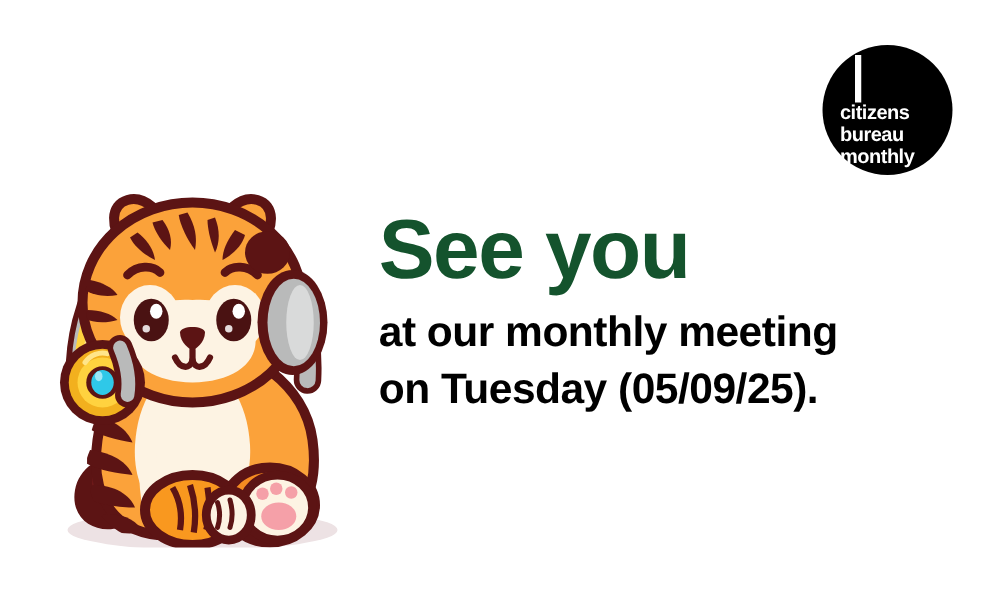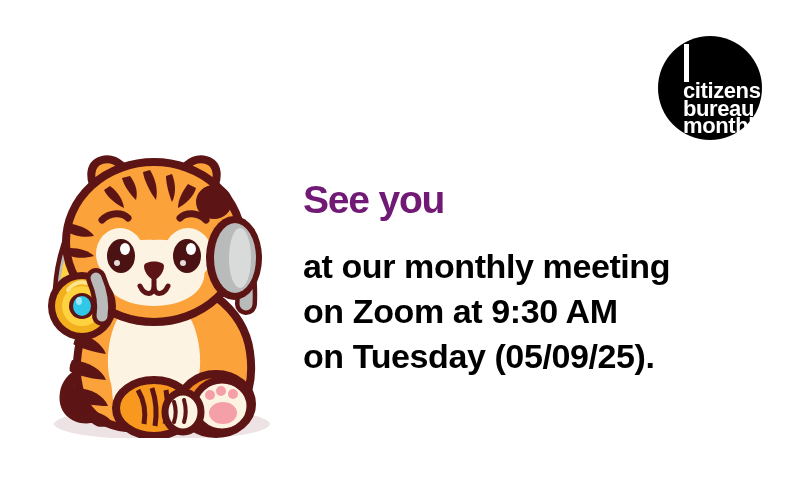--- a/index.html
+++ b/index.html
@@ -39,45 +39,45 @@
   .logo-bar {
     position: absolute;
     left: 26px;
     top: 8px;
     width: 5px;
     height: 38px;
     background: #ffffff;
   }
   .logo-lines {
     position: absolute;
-    left: 25px;
+    left: 14px;
     top: 46px;
     width: 78px;
     color: #ffffff;
     font-family: "Liberation Sans", "DejaVu Sans", sans-serif;
     font-weight: bold;
-    font-size: 22px;
+    font-size: 16px;
     line-height: 17.5px;
     letter-spacing: -0.4px;
   }
   .logo-lines div { white-space: nowrap; }
 
   
   .text-block {
     position: absolute;
     left: 303px;
     top: 172px;
     width: 470px;
   }
   .headline {
     font-family: "Liberation Sans", "DejaVu Sans", sans-serif;
     font-weight: bold;
-    font-size: 39px;
+    font-size: 67px;
     line-height: 56px;
-    color: #701a75;
+    color: #14532d;
     letter-spacing: -1.2px;
     margin: 0 0 16px 0;
   }
   .subline {
     font-family: "Liberation Sans", "DejaVu Sans", sans-serif;
     font-weight: bold;
     font-size: 34px;
     line-height: 45px;
     color: #000000;
     letter-spacing: -0.4px;
@@ -254,21 +254,20 @@
 
       <path d="M70 170 C76 184 78 196 76 208" stroke="#5C1414" stroke-width="20" fill="none" stroke-linecap="round"></path>
       <path d="M70 170 C76 184 78 196 76 208" stroke="#B9BABA" stroke-width="11" fill="none" stroke-linecap="round"></path>
     </svg>
   </div>
 
   <div class="text-block">
     <div class="headline">See you</div>
     <div class="subline">
       <div>at our monthly meeting</div>
-      <div>on Zoom at 9:30 AM</div>
       <div>on Tuesday (05/09/25).</div>
     </div>
   </div>
 
   <div class="logo-wrap">
     <div class="logo-circle"></div>
     <div class="logo-bar"></div>
     <div class="logo-lines">
       <div>citizens</div>
       <div>bureau</div>

